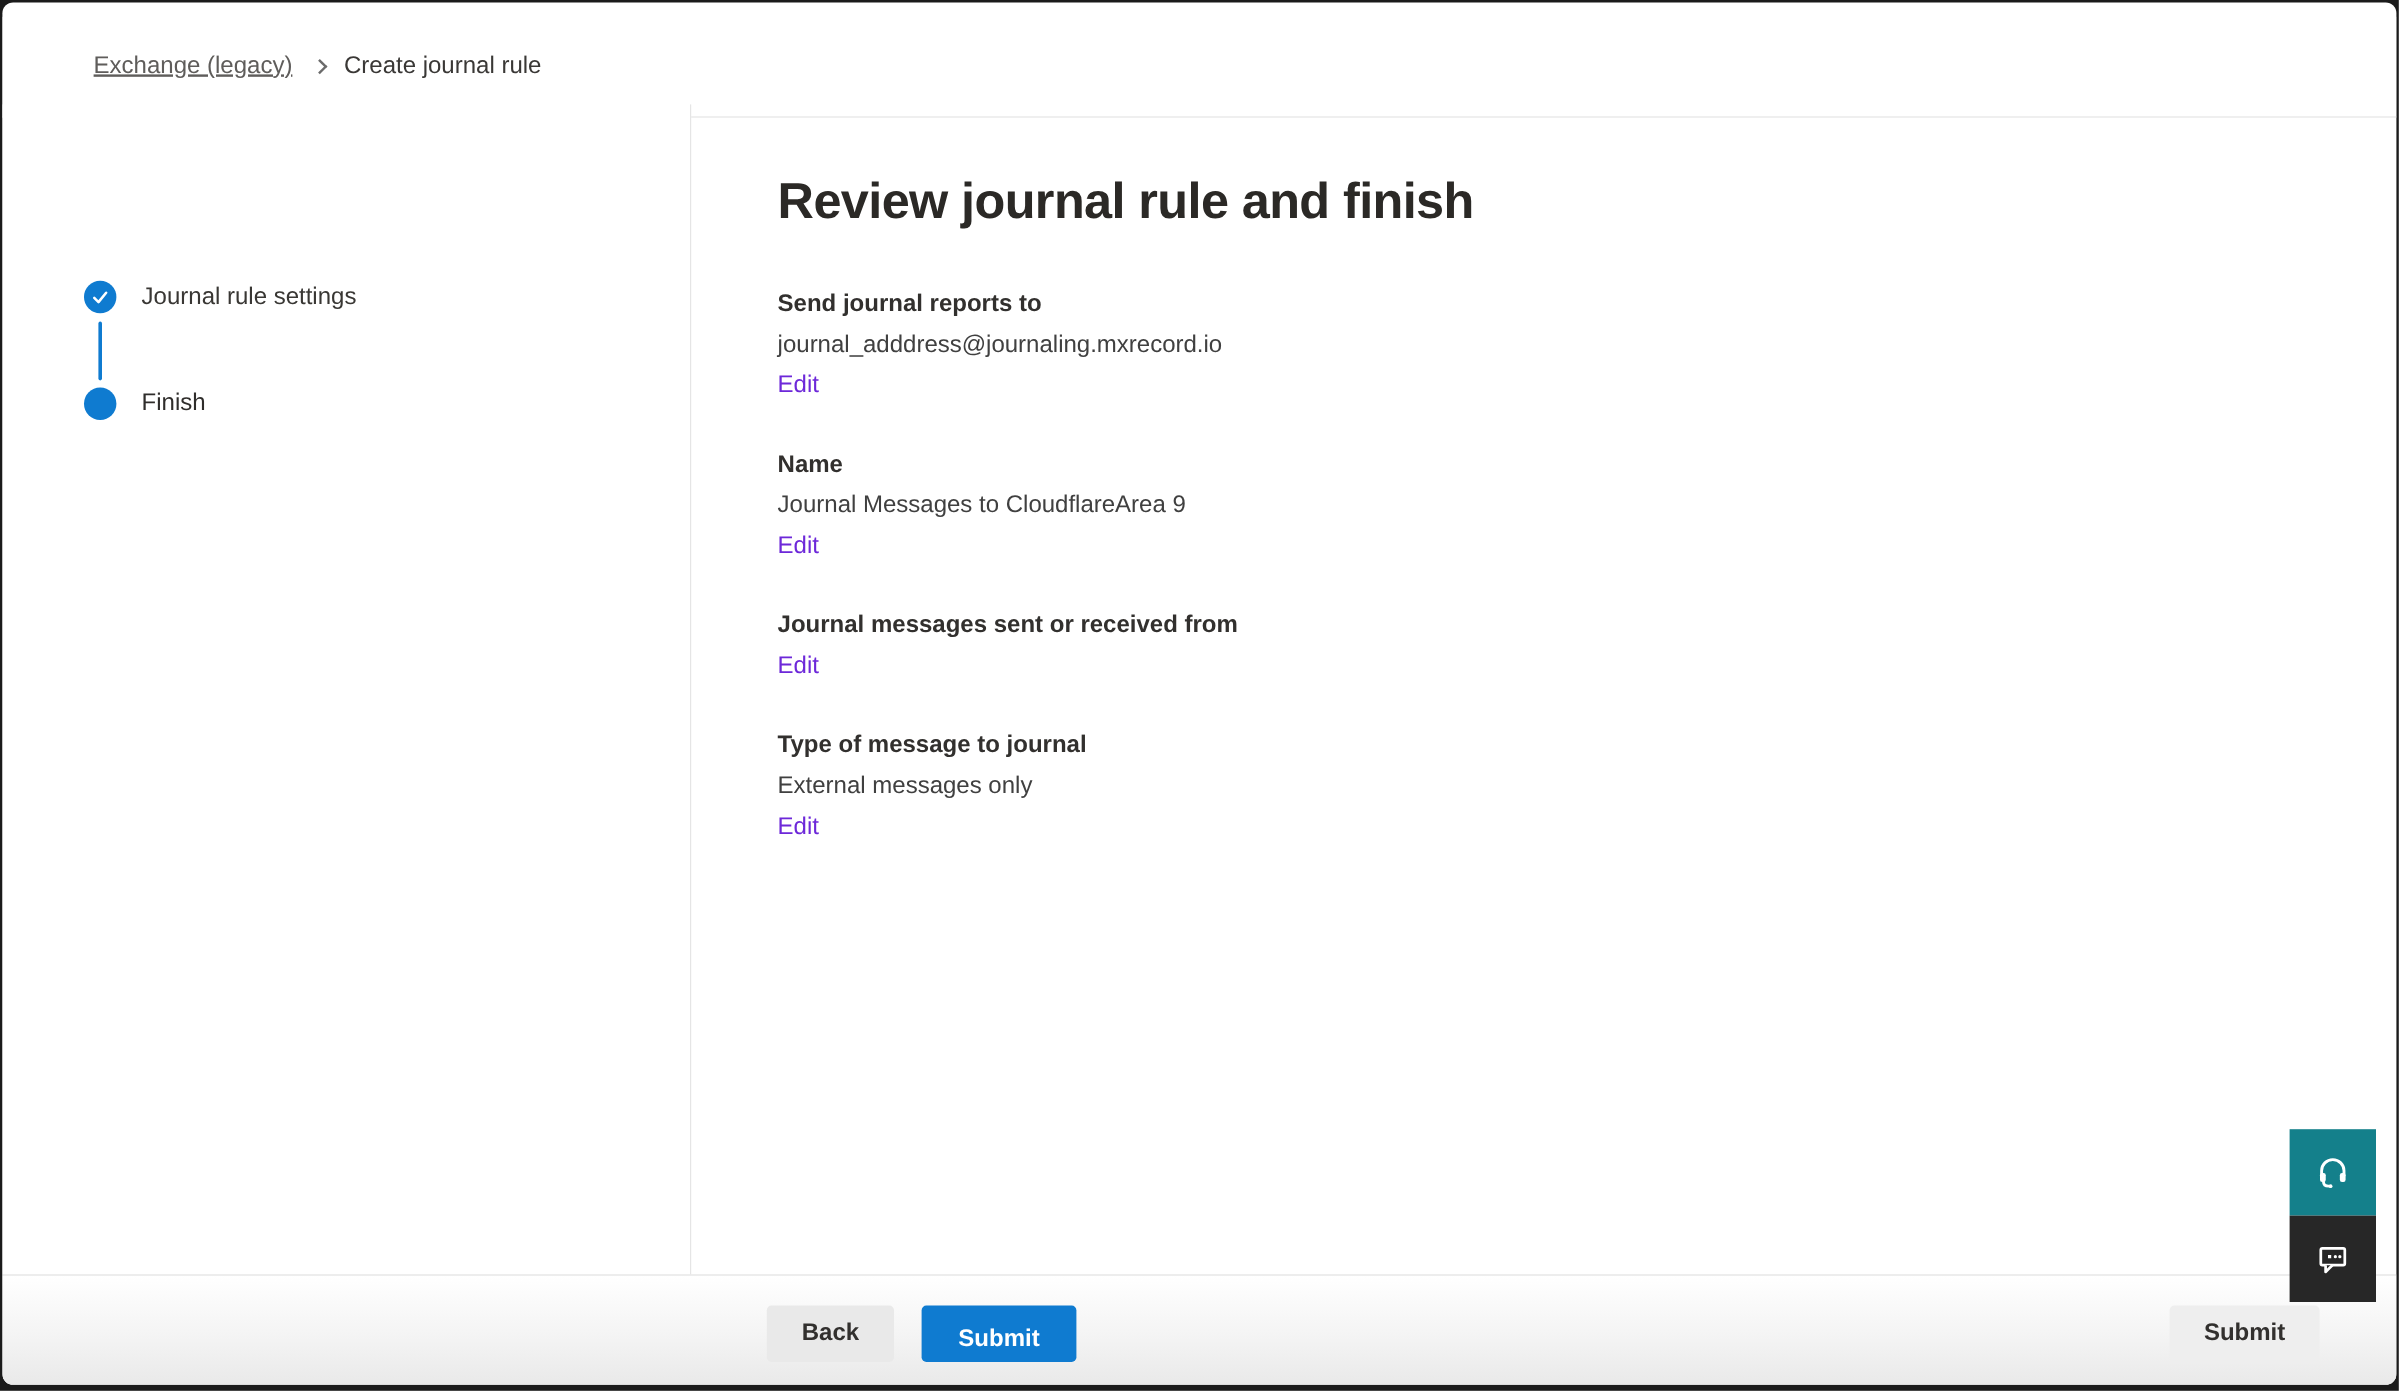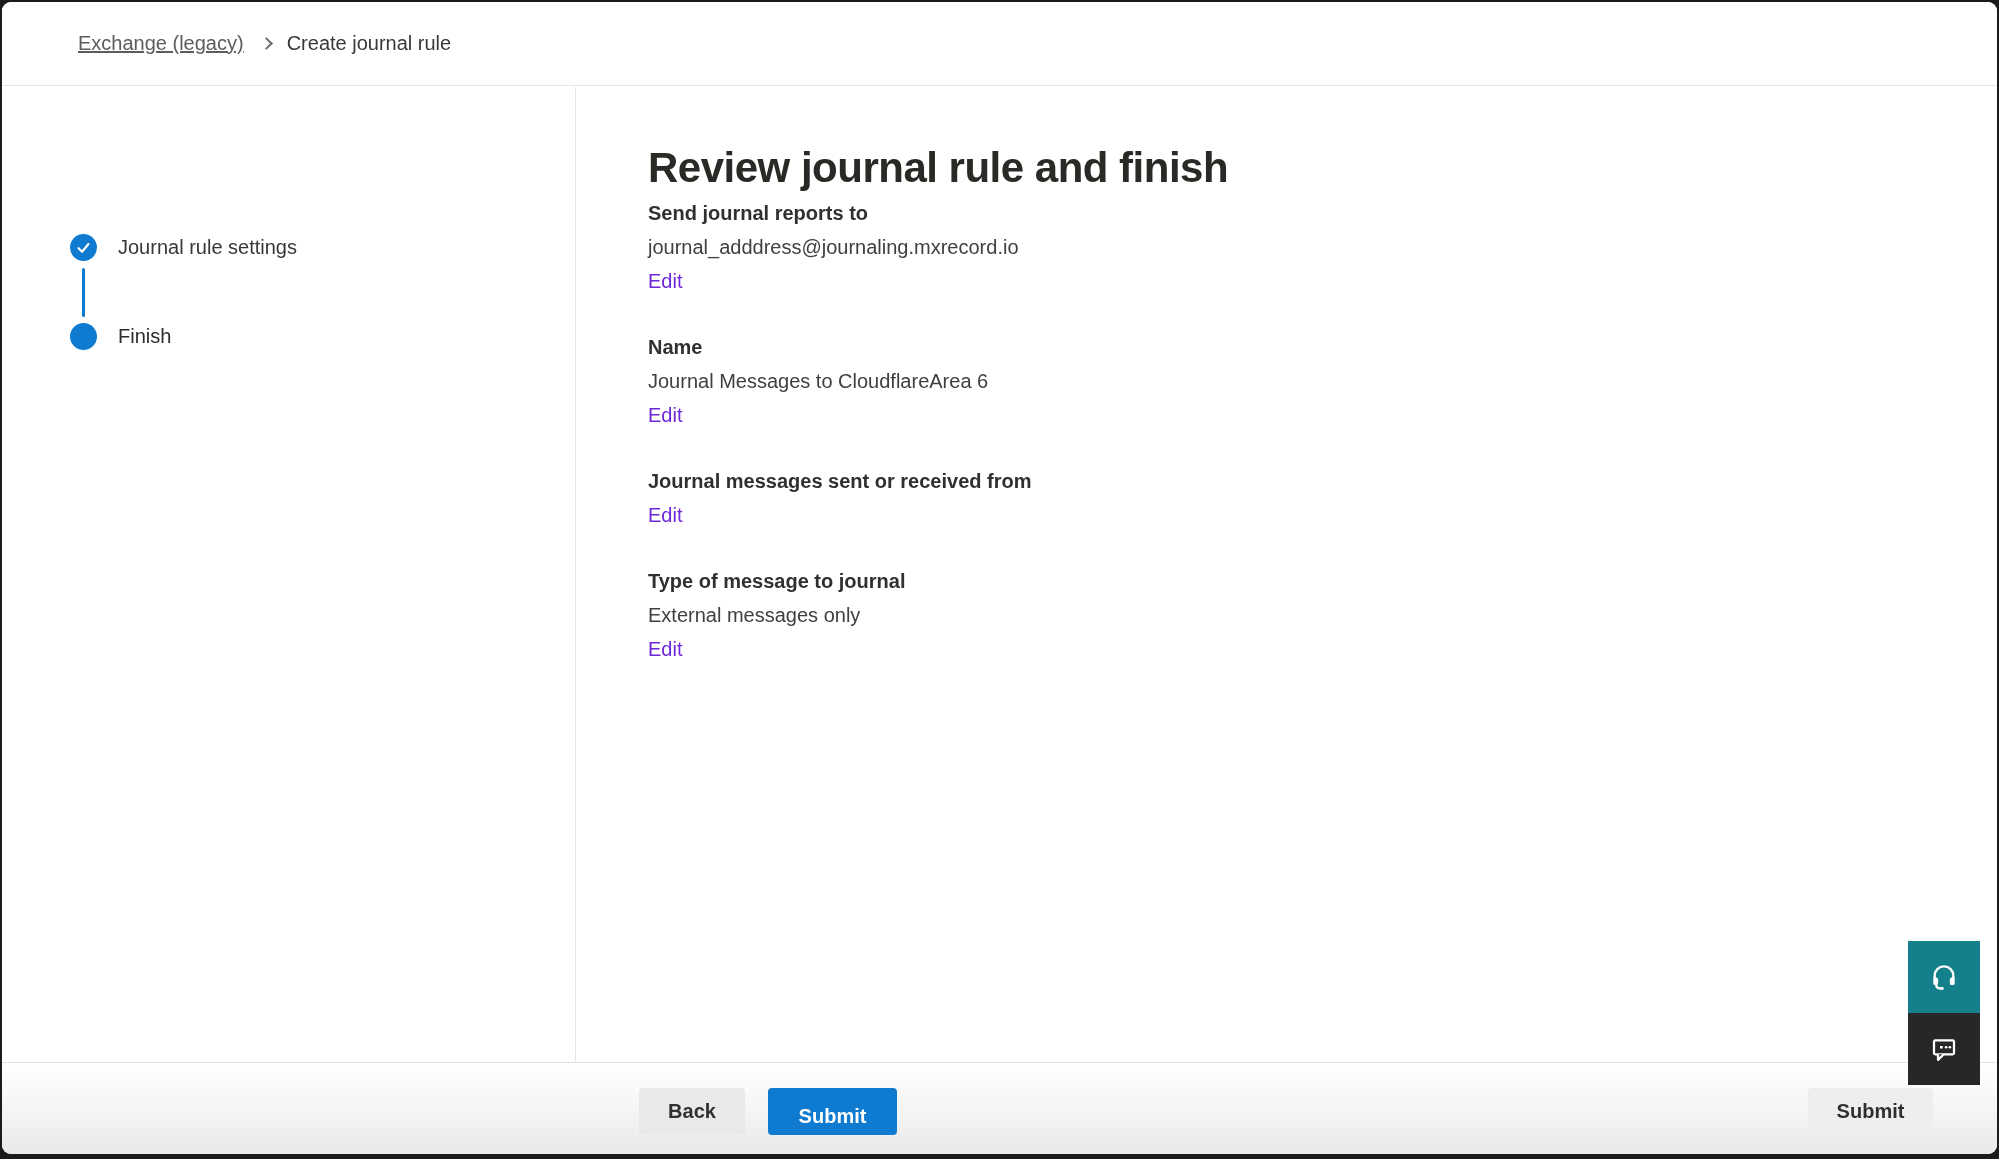--- a/index.html
+++ b/index.html
@@ -14,21 +14,21 @@
     position: absolute;
     left: 2px; top: 2px; right: 2px; bottom: 5px;
     background: #ffffff;
     border-radius: 9px;
     overflow: hidden;
   }
 
   
   .topbar {
     position: absolute;
-    left: 0; top: 0; right: 0;
+    left: 0; top: 12px; right: 0;
     height: 84px;
     background: #fff;
     border-bottom: 1px solid #e5e5e5;
     display: flex;
     align-items: center;
     padding-left: 76px;
   }
   .crumb {
     font-size: 20px;
     color: #5f5d5b;
@@ -90,20 +90,21 @@
   .content {
     position: absolute;
     left: 646px; top: 138px;
   }
   .page-title {
     font-size: 42px;
     font-weight: 700;
     color: #2b2926;
     letter-spacing: -0.5px;
     line-height: 56px;
+    margin-bottom: 40px;
   }
   .section { margin-bottom: 32px; }
   .section-label {
     font-size: 20px;
     font-weight: 700;
     color: #32302e;
     line-height: 34px;
   }
   .section-value {
     font-size: 20px;
@@ -201,21 +202,21 @@
     <h1 class="page-title">Review journal rule and finish</h1>
 
     <div class="section">
       <div class="section-label">Send journal reports to</div>
       <div class="section-value">journal_adddress@journaling.mxrecord.io</div>
       <a class="edit-link">Edit</a>
     </div>
 
     <div class="section">
       <div class="section-label">Name</div>
-      <div class="section-value">Journal Messages to CloudflareArea 6</div>
+      <div class="section-value">Journal Messages to CloudflareArea 9</div>
       <a class="edit-link">Edit</a>
     </div>
 
     <div class="section">
       <div class="section-label">Journal messages sent or received from</div>
       
       <a class="edit-link">Edit</a>
     </div>
 
     <div class="section">

